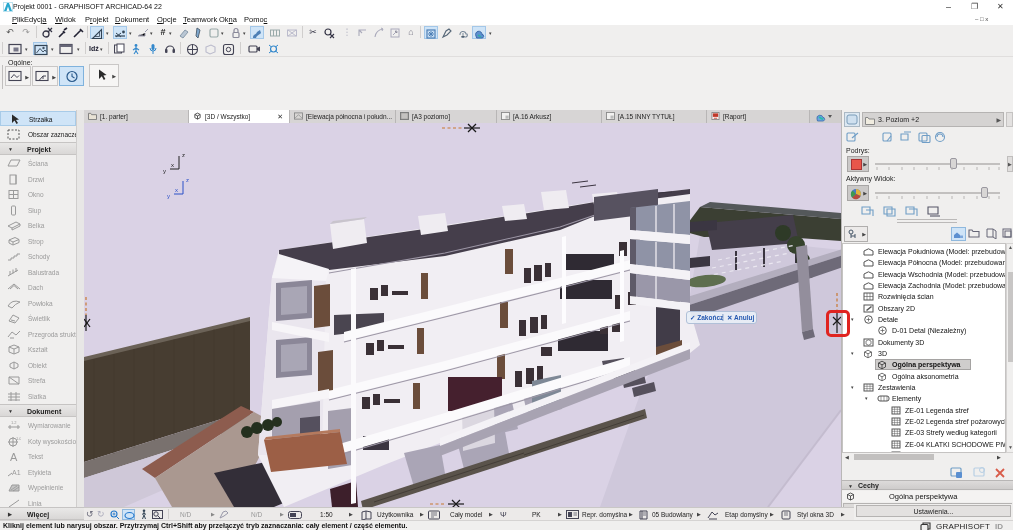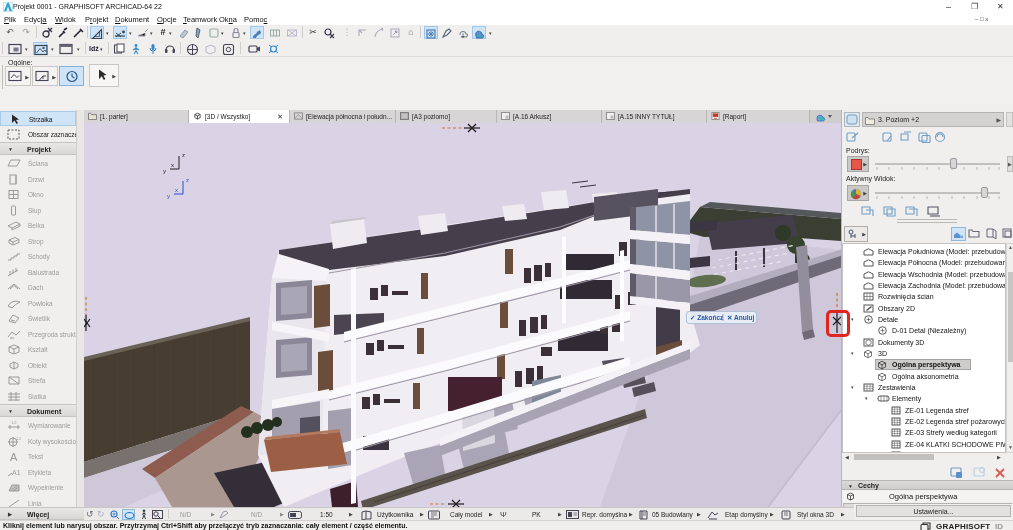--- a/index.html
+++ b/index.html
@@ -55,21 +55,21 @@
       <polygon points="1,9 4,1 6,1 9,9 6.5,9 5,4.5 3.5,9" fill="#29a8cf"></polygon>
       <rect x="0.5" y="0.5" width="9" height="9" fill="none" stroke="#bde2ef" stroke-width="1"></rect>
     </svg>
   <span class="abs txt">Projekt 0001 - GRAPHISOFT ARCHICAD-64 22</span>
   <span class="abs" style="left:946px;top:2px;font-size:9px;color:#333;">–</span>
     <span class="abs" style="left:971px;top:2px;font-size:8px;color:#333;">❐</span>
     <span class="abs" style="left:997px;top:2px;font-size:8px;color:#333;">✕</span>
 </div>
 
 <div class="abs" id="menubar">
-  <span style="left:4px"><u>P</u>lik</span>
+  <span style="left:12px"><u>P</u>lik</span>
   <span style="left:24px">Edycj<u>a</u></span>
   <span style="left:55px"><u>W</u>idok</span>
   <span style="left:85px">P<u>r</u>ojekt</span>
   <span style="left:115px"><u>D</u>okument</span>
   <span style="left:157px"><u>O</u>pcje</span>
   <span style="left:183px"><u>T</u>eamwork</span>
   <span style="left:219px">Ok<u>n</u>a</span>
   <span style="left:244px">Pomo<u>c</u></span>
   <span style="left:975px;top:2px;font-size:6px;color:#444;">– □ x</span>
 </div>
@@ -1157,15 +1157,15 @@
 </div>
 <div class="abs" style="left:854px;top:504px;width:159px;height:14px;background:#f0efee;">
   <div class="abs" style="left:2px;top:1px;width:155px;height:12px;background:#e3e1e0;border:1px solid #b5b3b2;text-align:center;font-size:7px;color:#222;line-height:11px;">Ustawienia...</div>
 </div>
 <div class="abs" id="statusbar">
     <span class="abs" style="left:3px;top:1px;">Kliknij element lub narysuj obszar. Przytrzymaj Ctrl+Shift aby przełączyć tryb zaznaczania: cały element / część elementu.</span>
   <svg class="abs" style="left:920px;top:1px" width="11" height="9" viewBox="0 0 11 9">
       <rect x="1" y="2.5" width="7" height="6" rx="1" fill="none" stroke="#333" stroke-width="1.1"></rect>
       <path d="M3 2.5 L3 1 L10 1 L10 7 L8 7" fill="none" stroke="#333" stroke-width="1.1"></path>
     </svg>
-  <span class="abs" style="left:936px;top:1px;font-size:8px;font-weight:bold;color:#222;letter-spacing:0.2px;">GRAPHISOFT</span>
+  <span class="abs" style="left:936px;top:1px;font-size:8px;font-weight:normal;color:#222;letter-spacing:0.2px;">GRAPHISOFT</span>
   <span class="abs" style="left:995px;top:1px;font-size:8px;font-weight:bold;color:#999;">ID</span>
 </div>
 
 </body></html>

